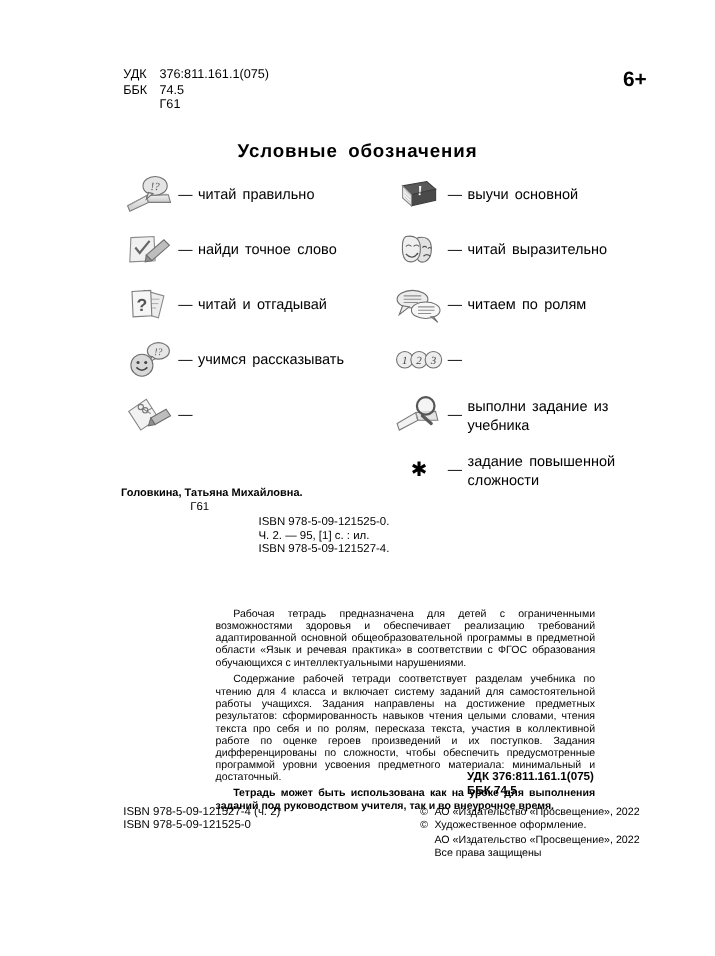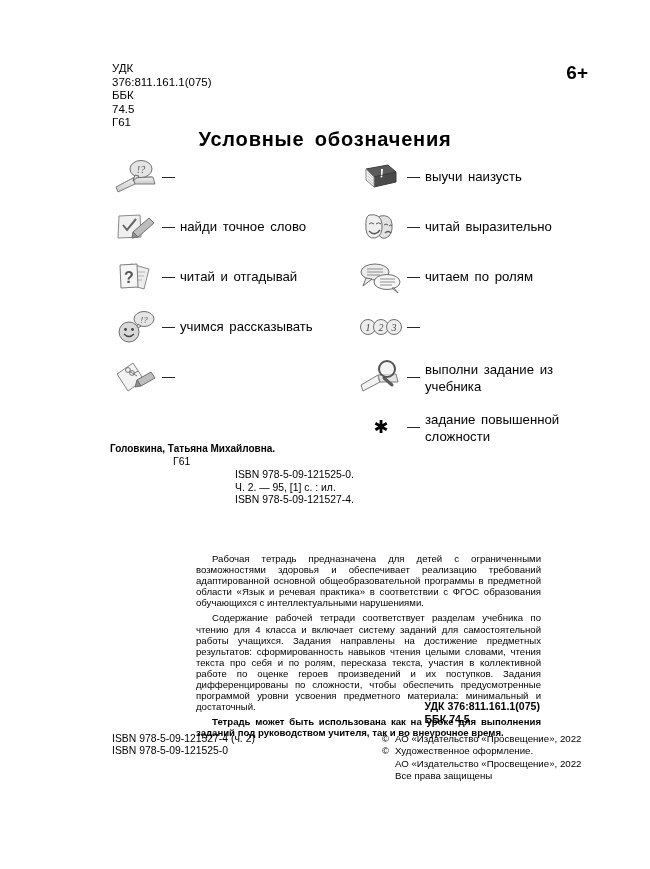--- a/index.html
+++ b/index.html
@@ -18,40 +18,40 @@
 
   
   #udc-block {
     position: absolute;
     left: 112px;
     top: 62px;
     font-size: 11.5px;
     line-height: 13.5px;
     white-space: nowrap;
   }
-  #udc-block .row { display: flex; flex-direction: column; }
+  #udc-block .row { display: flex; }
   #udc-block .lbl { width: 33px; display: inline-block; }
 
   #age-mark {
     position: absolute;
     right: 62px;
     top: 62px;
     font-size: 19px;
     font-weight: bold;
     letter-spacing: 0px;
   }
 
   
   #legend-title {
     position: absolute;
     left: 0;
     top: 128px;
     width: 650px;
     text-align: center;
-    font-size: 20px;
+    font-size: 17px;
     font-weight: bold;
     letter-spacing: 0.8px;
     word-spacing: 4px;
   }
 
   
   #legend {
     position: absolute;
     left: 110px;
     top: 158px;
@@ -216,20 +216,21 @@
           <path d="M3 27 L20 18 L22 24 L5 32 Z" fill="url(#gA)" stroke="#7d7d7d" stroke-width="1"></path>
           <path d="M22 24 L20 18 L40 17 L42 24 Z" fill="url(#gA)" stroke="#7d7d7d" stroke-width="1"></path>
           <path d="M5 26 L20 18 L21 22" fill="none" stroke="#9a9a9a" stroke-width="0.8"></path>
           <path d="M21 22 L20 17.5 L39 16.5" fill="none" stroke="#9a9a9a" stroke-width="0.8"></path>
           <ellipse cx="28" cy="9" rx="11" ry="8.5" fill="#e4e4e4" stroke="#707070" stroke-width="1"></ellipse>
           <path d="M22 15 L20 21 L26 16 Z" fill="#e4e4e4" stroke="#707070" stroke-width="1"></path>
           <text x="28" y="13" font-family="Liberation Serif, serif" font-size="10" font-style="italic" text-anchor="middle" fill="#555">!?</text>
         </svg>
       </span>
       <span class="legend-dash">—</span>
+      <span class="legend-label">читай  правильно</span>
     </div>
 
     <div class="legend-row">
       <span class="legend-icon">
         <svg width="46" height="34" viewBox="0 0 46 34">
           <path d="M6 6 L27 5 L28 27 L5 28 Z" fill="#f0f0f0" stroke="#8a8a8a" stroke-width="1"></path>
           <path d="M10 15 l4 5 l9 -11" fill="none" stroke="#666" stroke-width="2"></path>
           <path d="M20 22 L36 8 L41 13 L25 27 Z" fill="#bdbdbd" stroke="#6e6e6e" stroke-width="1"></path>
           <path d="M20 22 L25 27 L19 28 Z" fill="#8f8f8f" stroke="#6e6e6e" stroke-width="1"></path>
         </svg>
@@ -289,21 +290,21 @@
         <svg width="46" height="34" viewBox="0 0 46 34">
           <path d="M8 9 L30 5 L38 12 L16 17 Z" fill="#5a5a5a" stroke="#3d3d3d" stroke-width="1"></path>
           <path d="M16 17 L38 12 L38 22 L16 27 Z" fill="#4a4a4a" stroke="#3d3d3d" stroke-width="1"></path>
           <path d="M8 9 L16 17 L16 27 L8 20 Z" fill="#efefef" stroke="#8b8b8b" stroke-width="1"></path>
           <path d="M10 13 L15 18 M10 16 L15 21 M10 19 L15 24" stroke="#bdbdbd" stroke-width="0.8"></path>
           <path d="M23 9 l2 0 l-0.6 6 l-1.2 0 Z" fill="#fff"></path>
           <circle cx="23.5" cy="16.6" r="1" fill="#fff"></circle>
         </svg>
       </span>
       <span class="legend-dash">—</span>
-      <span class="legend-label">выучи  наизусть</span>
+      <span class="legend-label">выучи  основной</span>
     </div>
 
     <div class="legend-row">
       <span class="legend-icon">
         <svg width="46" height="34" viewBox="0 0 46 34">
           <path d="M22 6 q11 -2 12 8 q1 11 -6 14 q-7 2 -8 -8 q-1 -12 2 -14 Z" fill="#e2e2e2" stroke="#6e6e6e" stroke-width="1"></path>
           <path d="M26 15 q2 -2 4 0 M31 16 q2 -2 3 0" fill="none" stroke="#555" stroke-width="1"></path>
           <path d="M27 23 q3 -3 6 0" fill="none" stroke="#555" stroke-width="1.2"></path>
           <path d="M11 5 q12 -2 13 9 q1 12 -7 14 q-8 1 -9 -9 q-1 -12 3 -14 Z" fill="#efefef" stroke="#6e6e6e" stroke-width="1"></path>
           <path d="M11 14 q2.5 -2.5 5 0 M18 14 q2.5 -2.5 5 0" fill="none" stroke="#555" stroke-width="1"></path>

